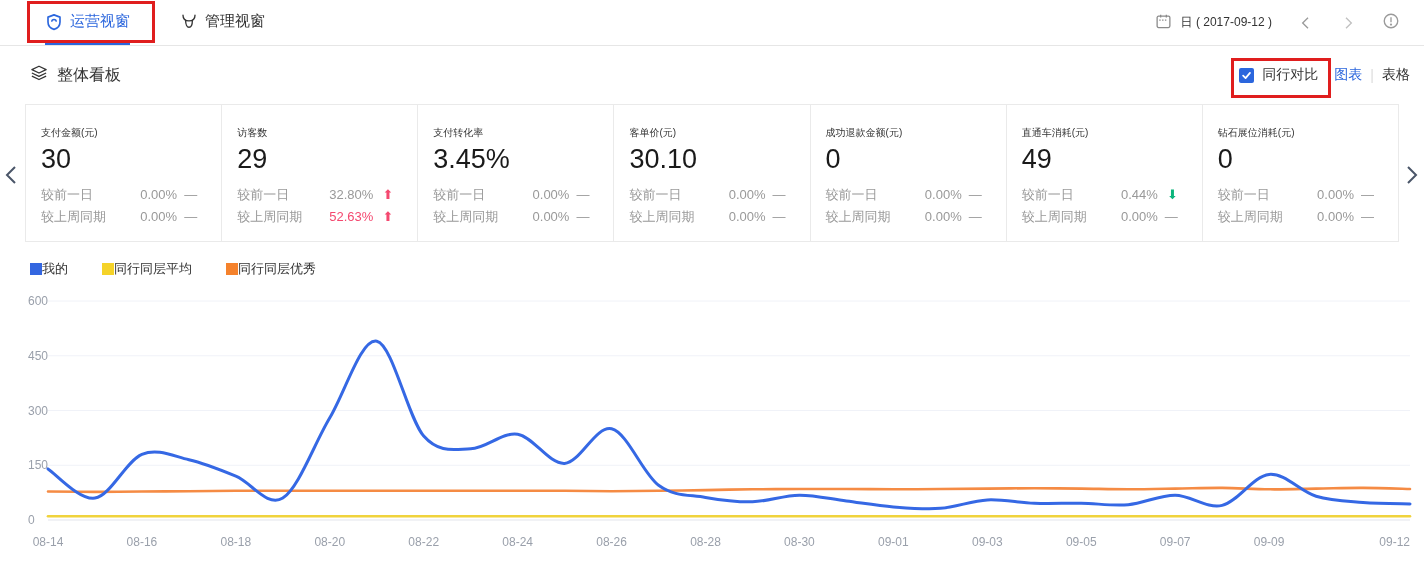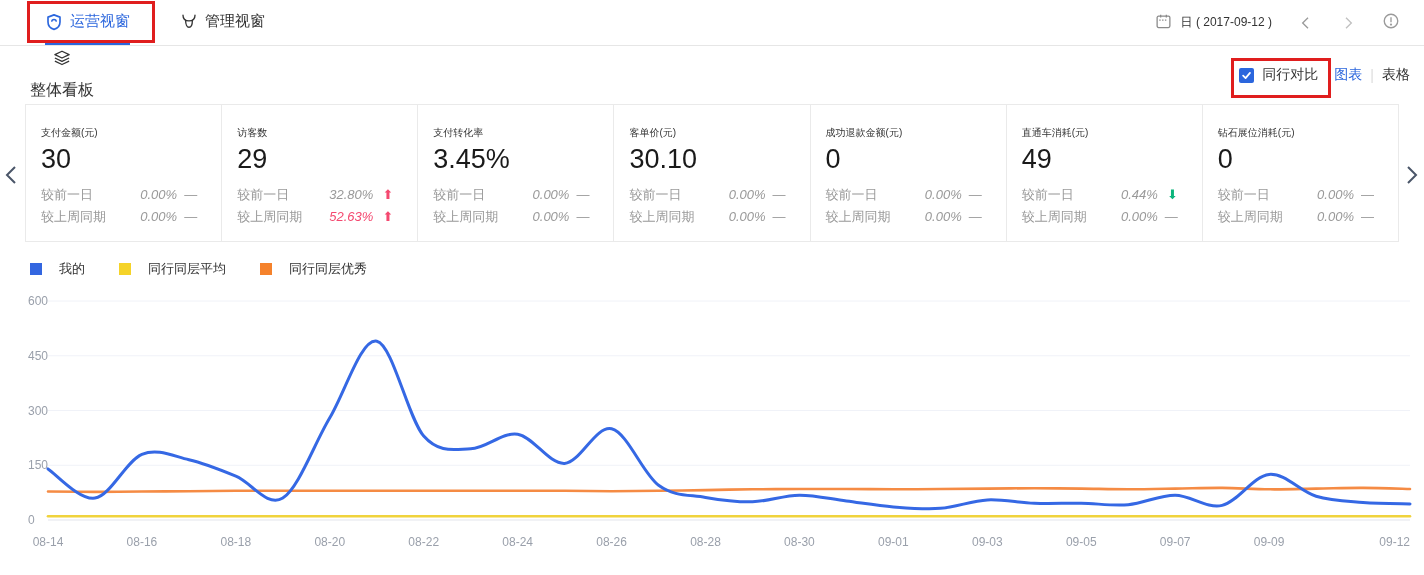--- a/index.html
+++ b/index.html
@@ -12,43 +12,43 @@
   
   .header { height:46px; border-bottom:1px solid #e6e6e6; display:flex; align-items:stretch; padding:0 24px 0 45px; }
   .tab { display:flex; align-items:center; gap:7px; font-size:15px; color:#333; margin-right:50px; cursor:pointer; border-bottom:2px solid transparent; }
   .tab.active { color:#2b66dd; border-bottom-color:#2b66dd; }
   .tab .ticon { display:flex; }
   .header-right { margin-left:auto; display:flex; align-items:center; gap:26px; }
   .date-group { display:flex; align-items:center; gap:9px; font-size:12px; color:#333; cursor:pointer; }
   .hdr-nav { display:flex; }
   
   .board-bar { height:58px; display:flex; align-items:center; padding:0 14px 0 30px; }
-  .board-title { display:flex; align-items:center; gap:9px; font-size:16px; color:#333;flex-direction:column; }
+  .board-title { display:flex; align-items:center; gap:9px; font-size:16px; color:#333; }
   .board-right { margin-left:auto; display:flex; align-items:center; gap:16px; font-size:14px; }
   .compare { display:flex; align-items:center; gap:8px; cursor:pointer;padding-left:20px; }
   .checkbox { width:15px; height:15px; background:#2b66dd; border-radius:2px; display:inline-flex; align-items:center; justify-content:center; }
   .view-toggle { display:flex; align-items:center; gap:8px; }
   .vt-chart { color:#2b66dd; cursor:pointer; }
   .vt-sep { color:#dcdcdc; }
   .vt-table { color:#333; cursor:pointer; }
   
   .cards-row { margin:0 25px; height:138px; border:1px solid #eaeaea; display:flex; background:#fff; }
   .card { flex:1; border-right:1px solid #eaeaea; padding:21px 0 0 15px; }
   .card:last-child { border-right:none; }
   .card-title { font-size:10px; color:#333; }
   .card-value { font-size:27px; color:#1a1a1a; margin-top:4px; margin-bottom:9px; }
   .card-row { display:flex; align-items:center; font-size:13px; color:#999; line-height:22px; padding-right:24px; }
-  .row-val { margin-left:auto;font-style:italic; }
+  .row-val { margin-left:auto; }
   .trend { width:20px; text-align:right; font-size:13px; }
   .trend.up { color:#f4486f; } .trend.down { color:#0cb57c; } .trend.flat { color:#9a9a9a; }
   .carousel-arrow { position:absolute; top:164px; cursor:pointer; }
   .carousel-arrow.left { left:3px; } .carousel-arrow.right { right:4px; }
   
   .legend { display:flex; align-items:center; gap:34px; margin:18px 0 0 30px; font-size:13px; color:#333; }
-  .legend-item { display:flex; align-items:center; gap:17px; }
+  .legend-item { display:flex; align-items:center; gap:0; }
   .swatch { width:12px; height:12px; display:inline-block; }
   
   .chart-wrap { position:relative; margin-top:4px; }
   #chart-svg { display:block; }
   #chart-svg text { font-family:"Liberation Sans","DejaVu Sans",sans-serif; }
   
   .anno { position:absolute; border:3px solid #e01e1e; pointer-events:none; }
   #anno-tab { left:27px; top:1px; width:128px; height:42px; }
   #anno-compare { left:1231px; top:58px; width:100px; height:40px; }
 </style>

